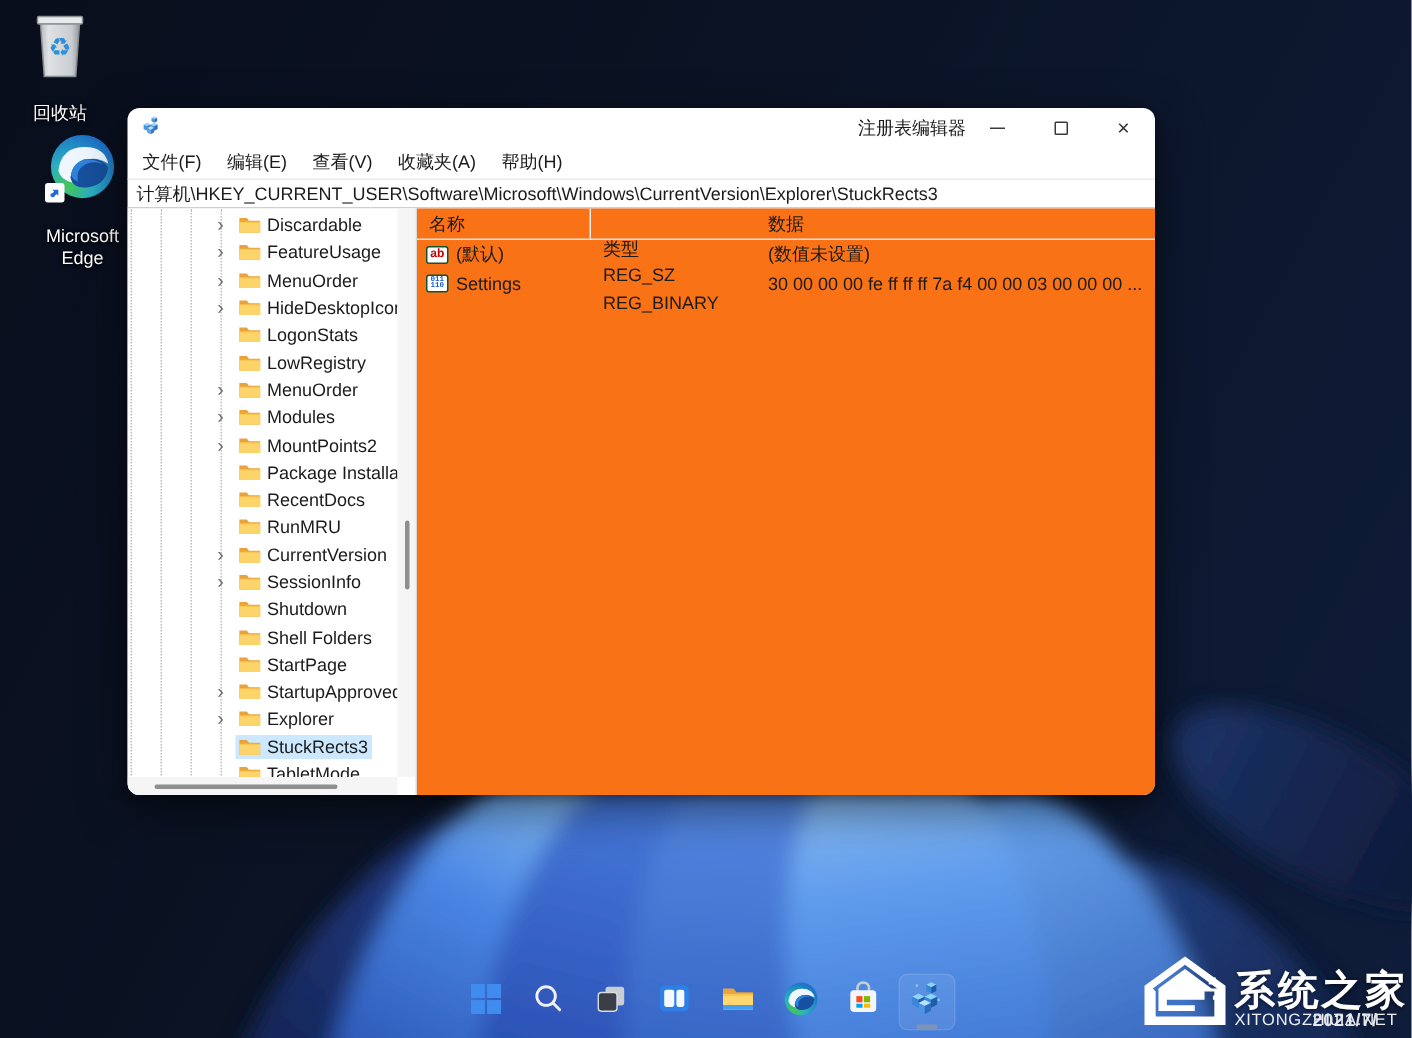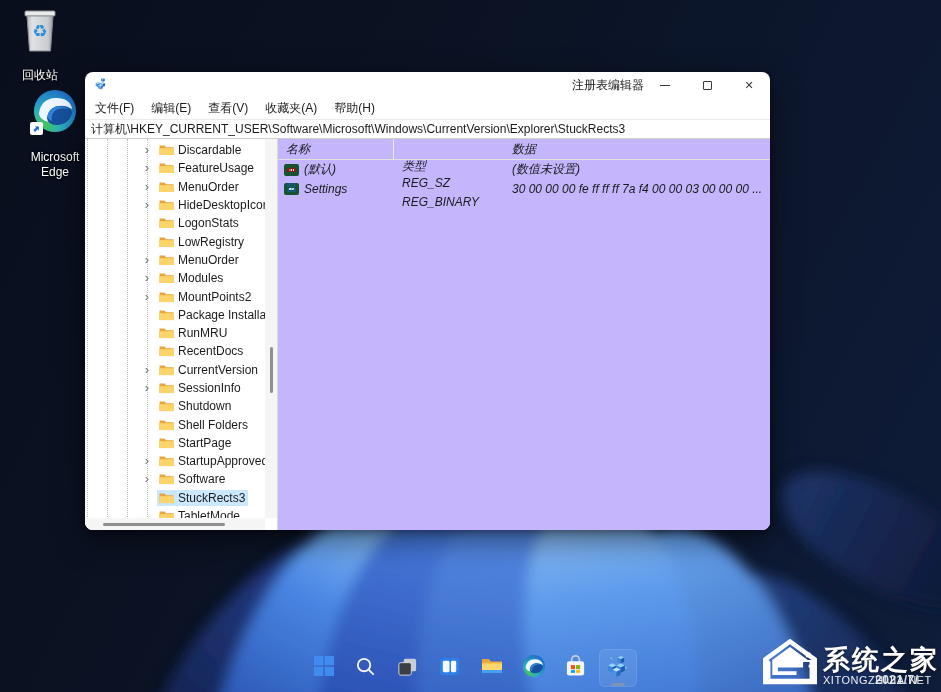--- a/index.html
+++ b/index.html
@@ -56,30 +56,30 @@
   }
   .row-content { position:absolute; left:72px; display:flex; align-items:center; gap:4px; padding:1px 3px 1px 2px; }
   .tree-item.selected .row-content { background:#cce8ff; }
   .tree-label { font-size:12px; }
   .folder-icon { display:flex; }
   .vscroll { position:absolute; right:0; top:0; bottom:12px; width:12px; background:#f5f5f5; }
   .vscroll .thumb { position:absolute; right:4px; top:208px; height:46px; width:3px; background:#8f8f8f; border-radius:2px; }
   .hscroll { position:absolute; left:0; right:12px; bottom:0; height:12px; background:#f5f5f5; }
   .hscroll .thumb { position:absolute; left:18px; bottom:4px; width:122px; height:3px; background:#8f8f8f; border-radius:2px; }
   
-  .list-pane { flex:1; display:flex; flex-direction:column; background:#c4b5fd; overflow:hidden;font-style:italic; }
+  .list-pane { flex:1; display:flex; flex-direction:column; background:#f97316; overflow:hidden; }
   .list-header { height:21px; display:flex; border-bottom:1px solid #e2e2e2; }
   .hcell { font-size:12px; display:flex; align-items:center; padding-left:8px; border-right:1px solid #ededed; }
   .col-name { width:116px; } .col-type { width:110px;margin-top:27px; } .col-data { flex:1; border-right:none; }
   .list-row { height:19px; display:flex; align-items:center; font-size:12px; }
   .cell { display:flex; align-items:center; padding-left:8px; white-space:nowrap; overflow:hidden; }
   .cell.col-name { gap:5px; padding-left:6px; }
   .vicon {
-    width:15px; height:12px; border:5px solid #14532d; border-radius:2px; background:#fff;
-    display:inline-flex; flex-direction:column; align-items:center; justify-content:center; flex:none;
+    width:15px; height:12px; border:1px solid #14532d; border-radius:2px; background:#fff;
+    display:inline-flex; flex-direction:column; align-items:center; flex:none;
   }
   .vicon.ab .vi-l1 { color:#c00000; font-size:8px; line-height:8px; font-weight:bold; }
   .vicon.bin .vi-l1, .vicon.bin .vi-l2 {
     color:#1d5fd0; font-size:5px; line-height:4.5px; font-family:"Liberation Mono",monospace; font-weight:bold;
   }
   
   .taskbar {
     position:absolute; left:0; right:0; bottom:0; height:48px; z-index:4;
     display:flex; justify-content:center; align-items:center; gap:4px;
   }
@@ -411,39 +411,39 @@
       <div class="tree-item">
 
         <span class="row-content">
           <span class="folder-icon">
             <svg width="15" height="12" viewBox="0 0 16 13">
               <path d="M0.5 1.5 h5.4 l1.5 2 H15.5 V12 H0.5 Z" fill="#e8a33d"></path>
               <path d="M0.5 4.2 H15.5 V12 H0.5 Z" fill="#f9c64e"></path>
               <path d="M0.5 5 H15.5 V12 H0.5 Z" fill="#fdd469"></path>
             </svg>
           </span>
+          <span class="tree-label">RecentDocs</span>
+        </span>
+      </div>
+
+      <div class="tree-item">
+
+        <span class="row-content">
+          <span class="folder-icon">
+            <svg width="15" height="12" viewBox="0 0 16 13">
+              <path d="M0.5 1.5 h5.4 l1.5 2 H15.5 V12 H0.5 Z" fill="#e8a33d"></path>
+              <path d="M0.5 4.2 H15.5 V12 H0.5 Z" fill="#f9c64e"></path>
+              <path d="M0.5 5 H15.5 V12 H0.5 Z" fill="#fdd469"></path>
+            </svg>
+          </span>
           <span class="tree-label">RunMRU</span>
         </span>
       </div>
 
       <div class="tree-item">
-
-        <span class="row-content">
-          <span class="folder-icon">
-            <svg width="15" height="12" viewBox="0 0 16 13">
-              <path d="M0.5 1.5 h5.4 l1.5 2 H15.5 V12 H0.5 Z" fill="#e8a33d"></path>
-              <path d="M0.5 4.2 H15.5 V12 H0.5 Z" fill="#f9c64e"></path>
-              <path d="M0.5 5 H15.5 V12 H0.5 Z" fill="#fdd469"></path>
-            </svg>
-          </span>
-          <span class="tree-label">RecentDocs</span>
-        </span>
-      </div>
-
-      <div class="tree-item">
         <span class="chevron">›</span>
         <span class="row-content">
           <span class="folder-icon">
             <svg width="15" height="12" viewBox="0 0 16 13">
               <path d="M0.5 1.5 h5.4 l1.5 2 H15.5 V12 H0.5 Z" fill="#e8a33d"></path>
               <path d="M0.5 4.2 H15.5 V12 H0.5 Z" fill="#f9c64e"></path>
               <path d="M0.5 5 H15.5 V12 H0.5 Z" fill="#fdd469"></path>
             </svg>
           </span>
           <span class="tree-label">CurrentVersion</span>
@@ -523,21 +523,21 @@
       <div class="tree-item">
         <span class="chevron">›</span>
         <span class="row-content">
           <span class="folder-icon">
             <svg width="15" height="12" viewBox="0 0 16 13">
               <path d="M0.5 1.5 h5.4 l1.5 2 H15.5 V12 H0.5 Z" fill="#e8a33d"></path>
               <path d="M0.5 4.2 H15.5 V12 H0.5 Z" fill="#f9c64e"></path>
               <path d="M0.5 5 H15.5 V12 H0.5 Z" fill="#fdd469"></path>
             </svg>
           </span>
-          <span class="tree-label">Software</span>
+          <span class="tree-label">Explorer</span>
         </span>
       </div>
 
       <div class="tree-item selected">
 
         <span class="row-content">
           <span class="folder-icon">
             <svg width="15" height="12" viewBox="0 0 16 13">
               <path d="M0.5 1.5 h5.4 l1.5 2 H15.5 V12 H0.5 Z" fill="#e8a33d"></path>
               <path d="M0.5 4.2 H15.5 V12 H0.5 Z" fill="#f9c64e"></path>

